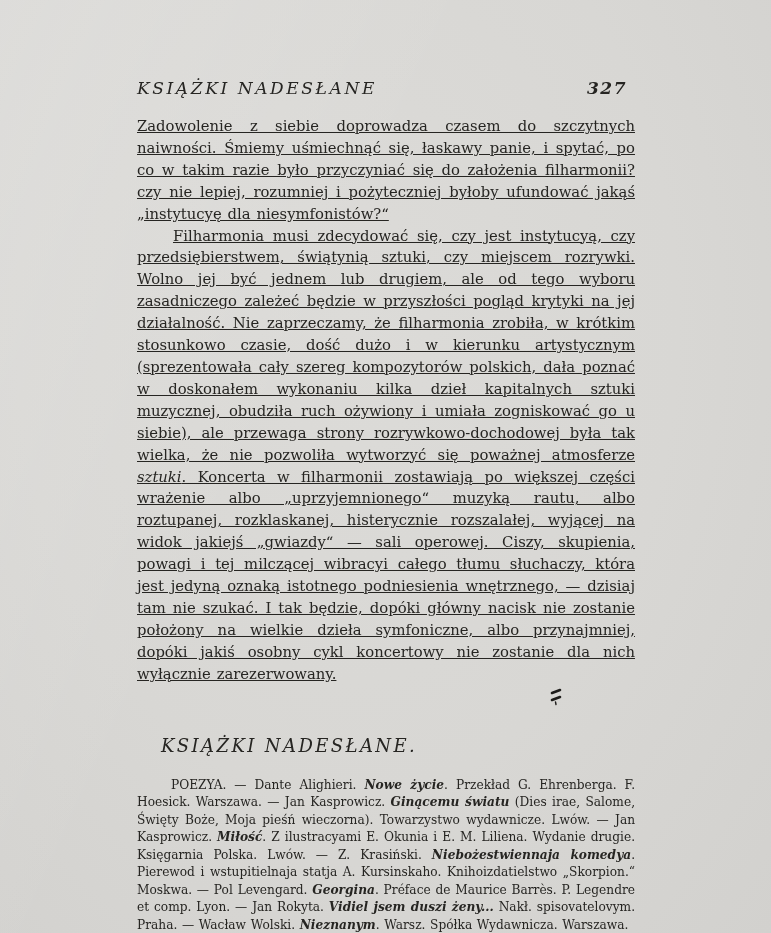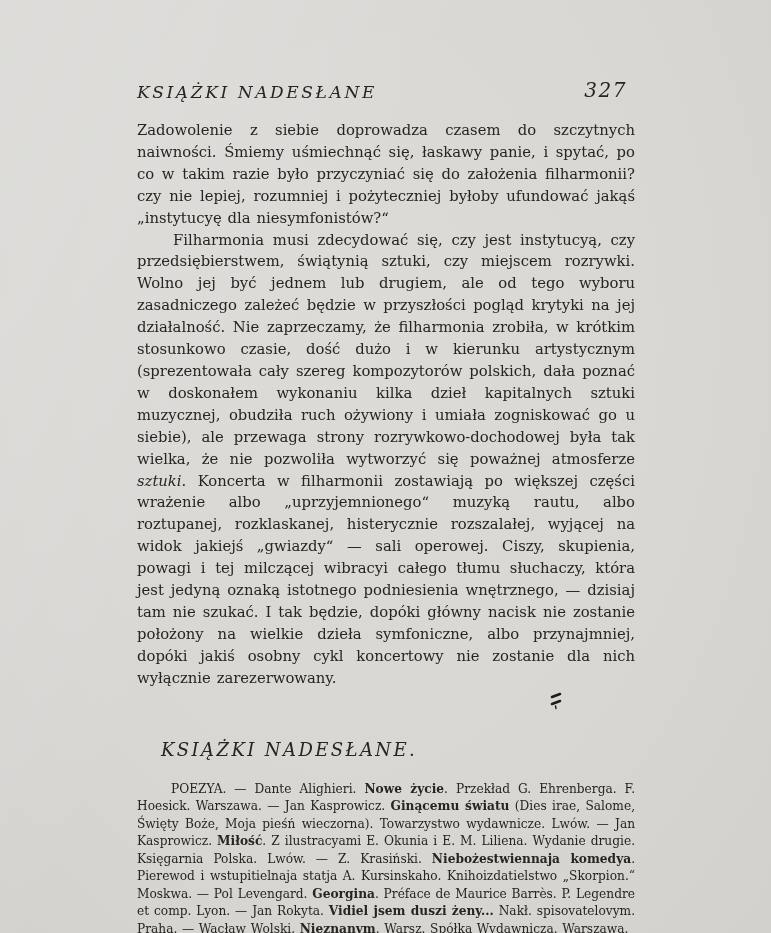--- a/index.html
+++ b/index.html
@@ -31,40 +31,42 @@
     align-items: flex-end;
     margin-top: 78px;
     font-style: italic;
   }
   .running-title {
     font-size: 17px;
     letter-spacing: 2.6px;
     white-space: nowrap;
   }
   .page-number {
-    font-size: 20px;
+    font-size: 17px;
     letter-spacing: 1.5px;
     padding-right: 8px;
+    font-weight: bold;
   }
   
   .article {
     margin-top: 17px;
   }
   .article p {
     margin: 0;
     font-size: 14.8px;
     line-height: 21.9px;
     text-align: justify;
     word-spacing: 1.2px;
+    text-decoration: underline;
   }
   .article p.indented {
     text-indent: 36px;
   }
   .i  { font-style: italic; }
-  .bi { font-weight: bold; }
+  .bi { font-style: italic; font-weight: bold; }
   
   .mark-row {
     position: relative;
     height: 26px;
   }
   .mark-row svg {
     position: absolute;
     left: 412px;
     top: 3px;
   }

